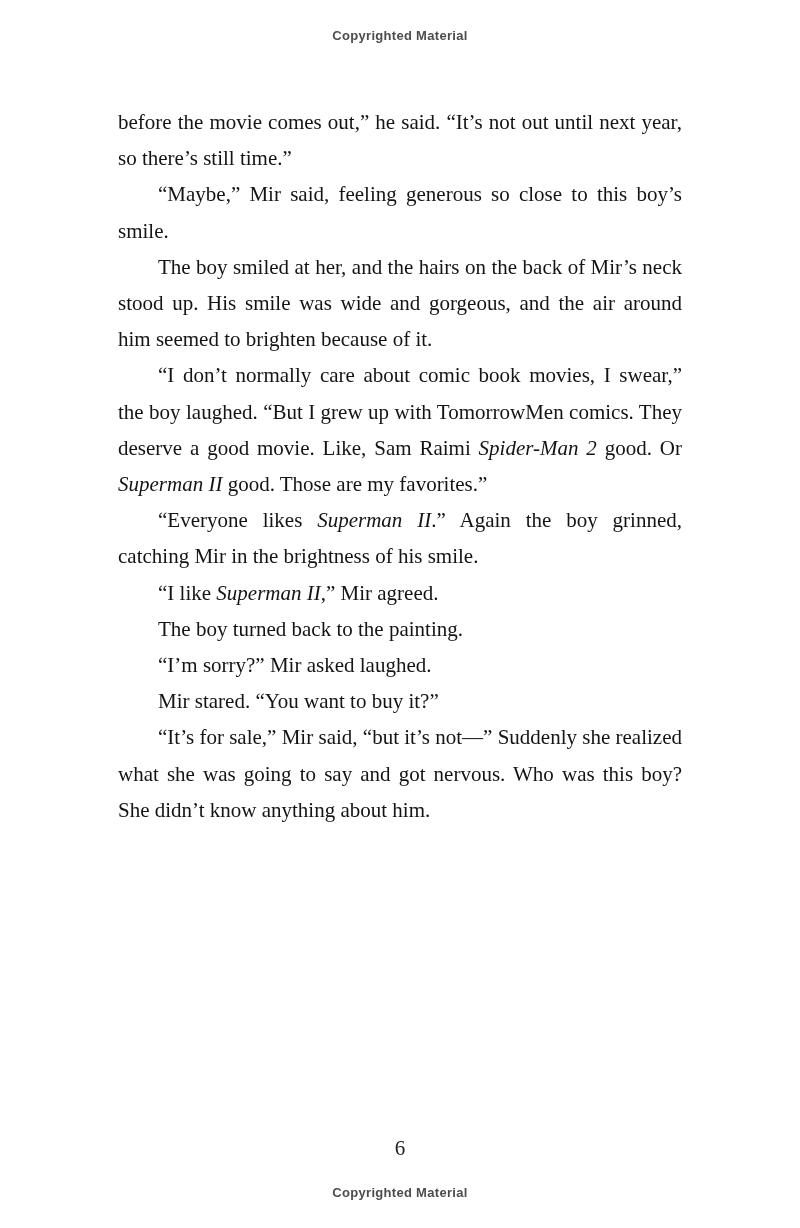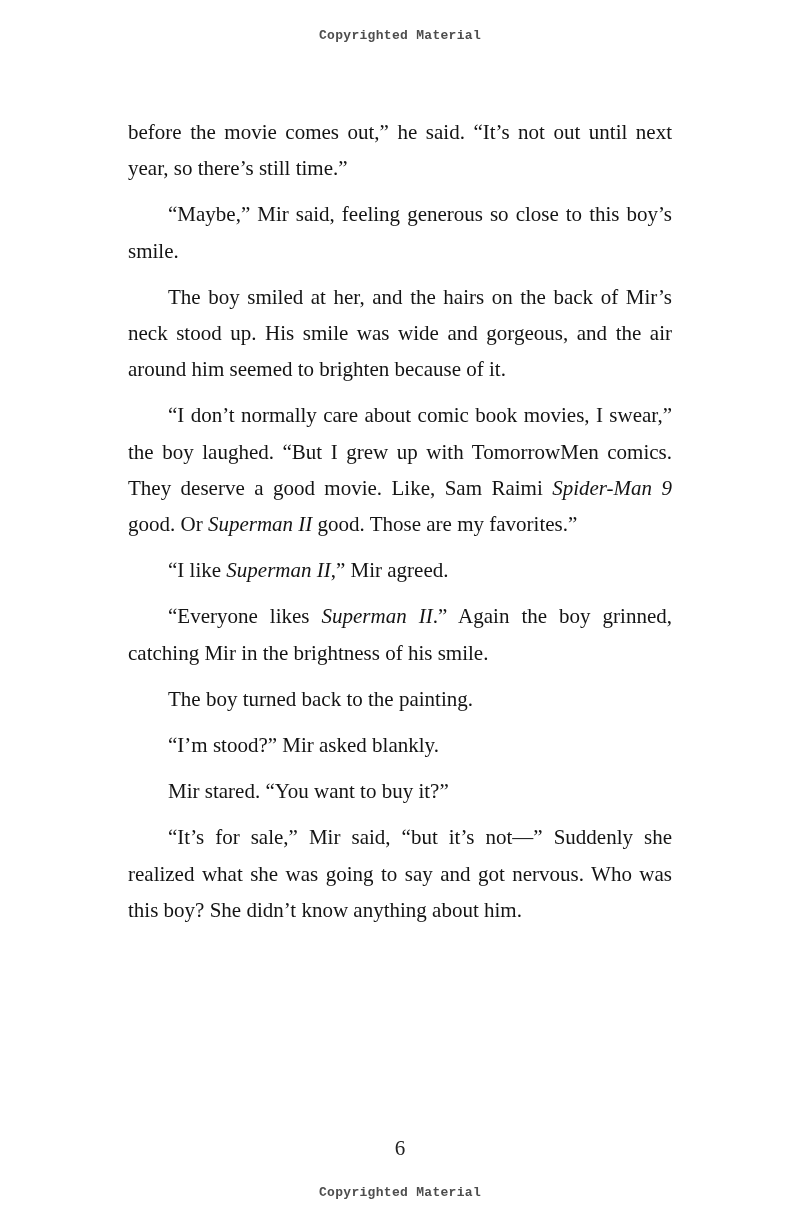--- a/index.html
+++ b/index.html
@@ -13,40 +13,40 @@
     position: relative;
     font-family: "Liberation Serif", serif;
     color: #161616;
     overflow: hidden;
   }
   .notice {
     position: absolute;
     left: 0;
     width: 800px;
     text-align: center;
-    font-family: Liberation Mono, monospace;
+    font-family: Liberation Sans, sans-serif;
     font-size: 13px;
     font-weight: bold;
     letter-spacing: 0.3px;
     color: #4d4d4d;
   }
   .notice.top { top: 28px; }
   .notice.bottom { top: 1185px; }
   .text-block {
     position: absolute;
     left: 118px;
     top: 104px;
     width: 564px;
     font-size: 21px;
     line-height: 36.2px;
     text-align: justify;
     color: #141414;
   }
   .para {
-    margin: 10px;
+    margin: 0;
     padding: 0;
   }
   .para.indent {
     text-indent: 40px;
   }
   .para em {
     font-style: italic;
   }
   .page-number {
     position: absolute;
@@ -62,25 +62,25 @@
 </head>
 <body>
 
 <div class="book-page">
   <div class="notice top">Copyrighted Material</div>
 
   <div class="text-block" id="text-block">
       <p class="para"><span>before the movie comes out,” he said. “It’s not out until next year, so there’s still time.”</span></p>
       <p class="para indent"><span>“Maybe,” Mir said, feeling generous so close to this boy’s smile.</span></p>
       <p class="para indent"><span>The boy smiled at her, and the hairs on the back of Mir’s neck stood up. His smile was wide and gorgeous, and the air around him seemed to brighten because of it.</span></p>
-      <p class="para indent"><span>“I don’t normally care about comic book movies, I swear,” the boy laughed. “But I grew up with TomorrowMen comics. They deserve a good movie. Like, Sam Raimi </span><em>Spider-Man 9</em><span> good. Or </span><em>Superman II</em><span> good. Those are my favorites.”</span></p>
+      <p class="para indent"><span>“I don’t normally care about comic book movies, I swear,” the boy laughed. “But I grew up with TomorrowMen comics. They deserve a good movie. Like, Sam Raimi </span><em>Spider-Man 2</em><span> good. Or </span><em>Superman II</em><span> good. Those are my favorites.”</span></p>
+      <p class="para indent"><span>“Everyone likes </span><em>Superman II</em><span>.” Again the boy grinned, catching Mir in the brightness of his smile.</span></p>
       <p class="para indent"><span>“I like </span><em>Superman II</em><span>,” Mir agreed.</span></p>
-      <p class="para indent"><span>“Everyone likes </span><em>Superman II</em><span>.” Again the boy grinned, catching Mir in the brightness of his smile.</span></p>
       <p class="para indent"><span>The boy turned back to the painting.</span></p>
-      <p class="para indent"><span>“I’m stood?” Mir asked blankly.</span></p>
+      <p class="para indent"><span>“I’m sorry?” Mir asked laughed.</span></p>
       <p class="para indent"><span>Mir stared. “You want to buy it?”</span></p>
       <p class="para indent"><span>“It’s for sale,” Mir said, “but it’s not—” Suddenly she realized what she was going to say and got nervous. Who was this boy? She didn’t know anything about him.</span></p>
     </div>
 
   <div class="page-number">6</div>
 
   <div class="notice bottom">Copyrighted Material</div>
 </div>
 
 </body></html>

